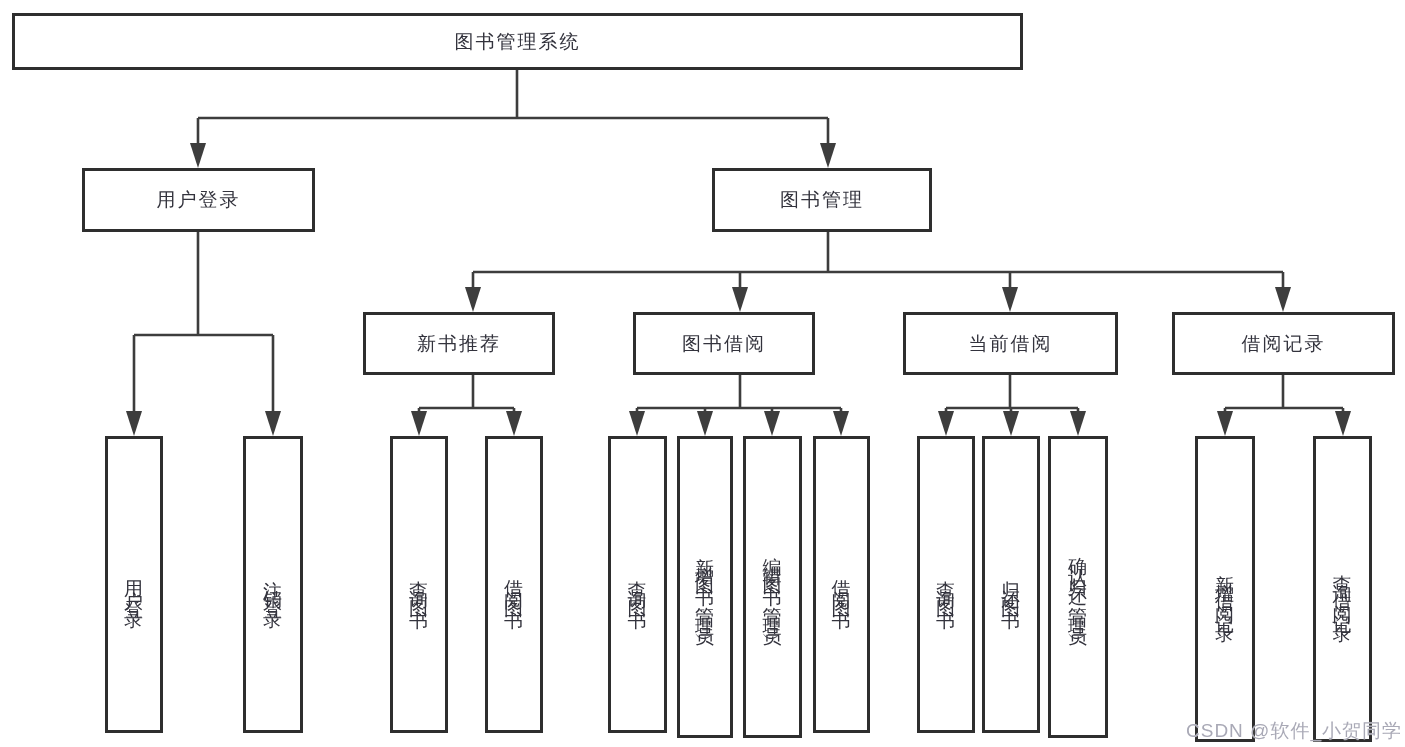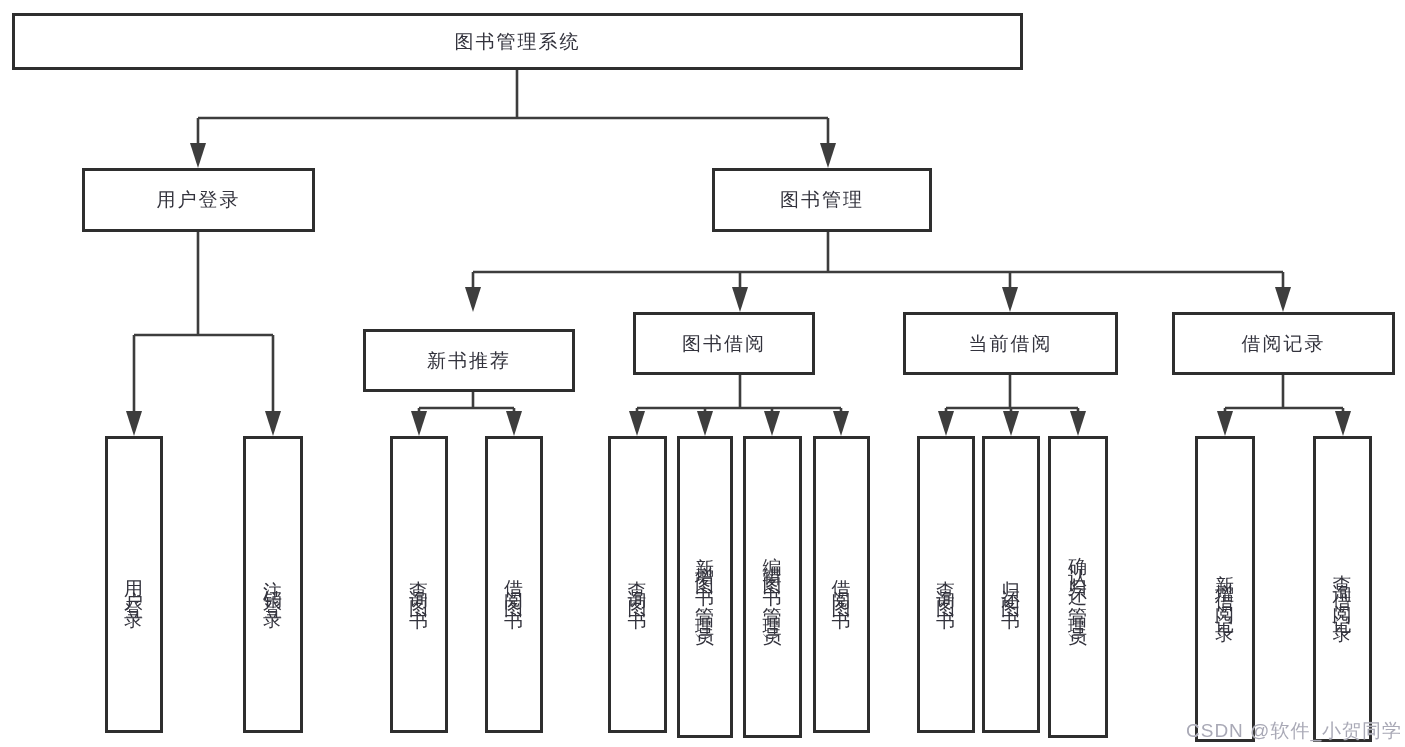--- a/index.html
+++ b/index.html
@@ -84,21 +84,21 @@
       <polygon points="1217,411 1233,411 1225,436"></polygon>
       <polygon points="1335,411 1351,411 1343,436"></polygon>
     </g>
   </svg>
 
   <div class="node h" style="left:12px;top:13px;width:1011px;height:57px;">图书管理系统</div>
 
   <div class="node h" style="left:82px;top:168px;width:233px;height:64px;">用户登录</div>
   <div class="node h" style="left:712px;top:168px;width:220px;height:64px;">图书管理</div>
 
-  <div class="node h" style="left:363px;top:312px;width:212px;height:63px;margin-top:17px;">新书推荐</div>
+  <div class="node h" style="left:363px;top:312px;width:192px;height:63px;">新书推荐</div>
   <div class="node h" style="left:633px;top:312px;width:182px;height:63px;">图书借阅</div>
   <div class="node h" style="left:1172px;top:312px;width:223px;height:63px;">借阅记录</div>
   <div class="node h" style="left:903px;top:312px;width:215px;height:63px;">当前借阅</div>
 
   <div class="node v" style="left:105px;top:436px;width:58px;height:297px;">用户登录</div>
   <div class="node v" style="left:243px;top:436px;width:60px;height:297px;">注销登录</div>
 
   <div class="node v" style="left:390px;top:436px;width:58px;height:297px;">查询图书</div>
   <div class="node v" style="left:485px;top:436px;width:58px;height:297px;">借阅图书</div>
 

